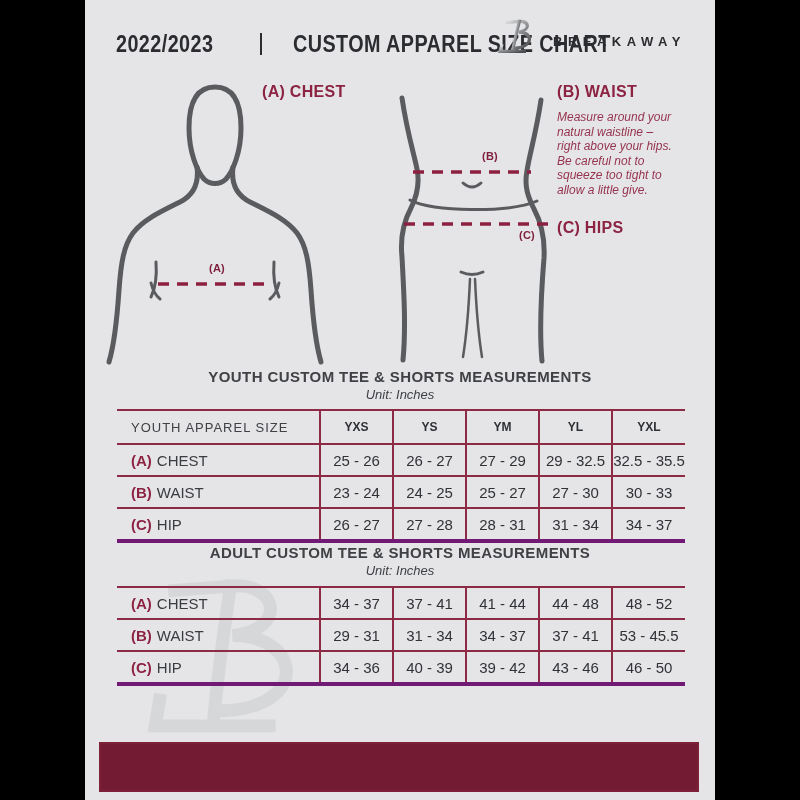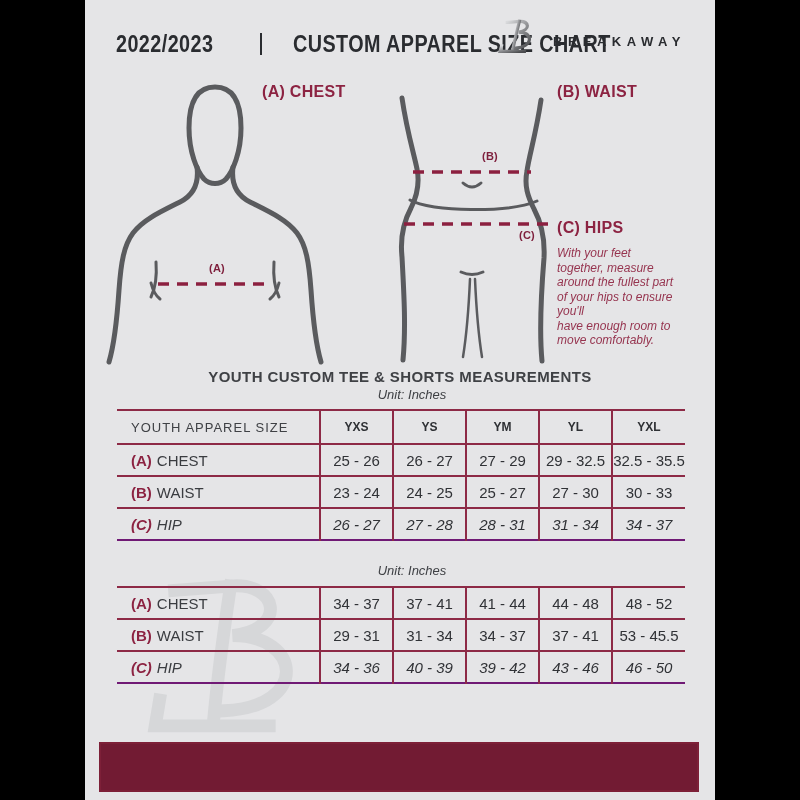--- a/index.html
+++ b/index.html
@@ -27,31 +27,31 @@
   .guide h3{margin:0;font-size:16px;font-weight:700;color:#8c2342;letter-spacing:.3px;}
   .guide p{margin:9px 0 0 0;font-size:12px;line-height:14.5px;font-style:italic;
            color:#96344f;white-space:pre-line;}
   .g-chest{left:177px;top:83px;width:130px;}
   .g-waist{left:472px;top:83px;width:130px;}
   .g-hips{left:472px;top:219px;width:135px;}
 
   
   .sec-title{position:absolute;left:0;width:630px;text-align:center;z-index:1;
              font-size:15px;font-weight:700;color:#3f4145;letter-spacing:.4px;}
-  .sec-unit{position:absolute;left:12px;width:630px;text-align:center;z-index:1;
+  .sec-unit{position:absolute;left:0;width:630px;text-align:center;z-index:1;
             font-size:13px;font-style:italic;color:#3f4145;}
   .t-youth-title{top:368px;} .t-youth-unit{top:387px;}
   .t-adult-title{top:544px;} .t-adult-unit{top:563px;}
 
   
   table.size{position:absolute;left:32px;width:568px;border-collapse:collapse;z-index:1;
              table-layout:fixed;}
   .tbl-youth{top:409px;} .tbl-adult{top:586px;}
   table.size tr{border-top:2px solid #8d2a46;}
-  table.size tr:last-child{border-bottom:2px solid #701a75;font-style:italic;}
+  table.size tr:last-child{border-bottom:4px solid #701a75;}
   table.size th,table.size td{height:30px;padding:0;text-align:center;vertical-align:middle;}
   table.size th + th, table.size td + td{border-left:2px solid #8d2a46;}
   table.size .col-lbl{width:188px;text-align:left;padding-left:14px;}
   th.size-hdr-label{font-weight:400;font-size:13px;color:#3f4145;letter-spacing:1px;}
   table.size th.size-col{font-weight:700;font-size:12px;color:#2e3034;}
   td.row-label{font-size:15px;color:#3a3c40;}
   td.row-label .pfx{font-weight:700;color:#8c2342;margin-right:5px;}
   td.val{font-size:15px;color:#303236;}
   table.size tr.hdr-row th{height:32px;}
 
@@ -127,30 +127,29 @@
     </svg>
     <div class="marker" style="left:132px;top:262px;">(A)</div>
     <div class="marker" style="left:405px;top:150px;">(B)</div>
     <div class="marker" style="left:442px;top:229px;">(C)</div>
 
     <div class="guide g-chest">
       <h3>(A) CHEST</h3>
     </div>
     <div class="guide g-waist">
       <h3>(B) WAIST</h3>
+      <p>Measure around your
+natural waistline –
+right above your hips.
+Be careful not to
+squeeze too tight to
+allow a little give.</p>
     </div>
     <div class="guide g-hips">
       <h3>(C) HIPS</h3>
-      <p>With your feet
-together, measure
-around the fullest part
-of your hips to ensure
-you'll
-have enough room to
-move comfortably.</p>
     </div>
 
     <div class="sec-title t-youth-title">YOUTH CUSTOM TEE &amp; SHORTS MEASUREMENTS</div>
     <div class="sec-unit t-youth-unit">Unit: Inches</div>
     <table class="size tbl-youth">
       <tbody>
           <tr class="hdr-row">
         <th class="col-lbl size-hdr-label">YOUTH APPAREL SIZE</th>
         <th class="size-col">YXS</th>
         <th class="size-col">YS</th>
@@ -178,20 +177,21 @@
         <td class="col-lbl row-label"><span class="pfx">(C)</span><span>HIP</span></td>
         <td class="val">26 - 27</td>
         <td class="val">27 - 28</td>
         <td class="val">28 - 31</td>
         <td class="val">31 - 34</td>
         <td class="val">34 - 37</td>
       </tr>
     </tbody>
       </table>
 
+    <div class="sec-title t-adult-title">ADULT CUSTOM TEE &amp; SHORTS MEASUREMENTS</div>
     <div class="sec-unit t-adult-unit">Unit: Inches</div>
     <table class="size tbl-adult">
       <tbody>
       <tr>
         <td class="col-lbl row-label"><span class="pfx">(A)</span><span>CHEST</span></td>
         <td class="val">34 - 37</td>
         <td class="val">37 - 41</td>
         <td class="val">41 - 44</td>
         <td class="val">44 - 48</td>
         <td class="val">48 - 52</td>

